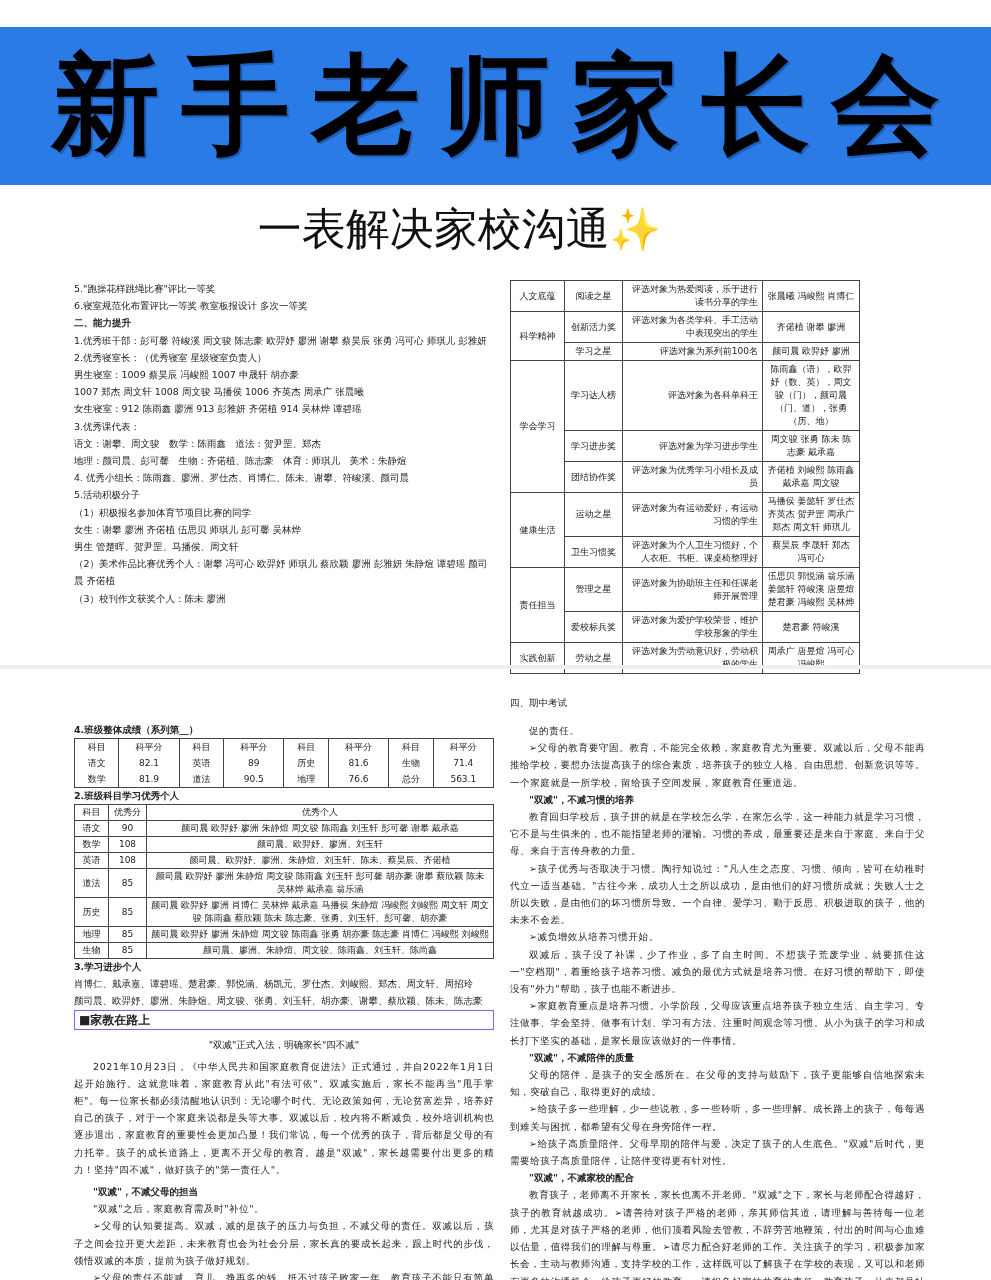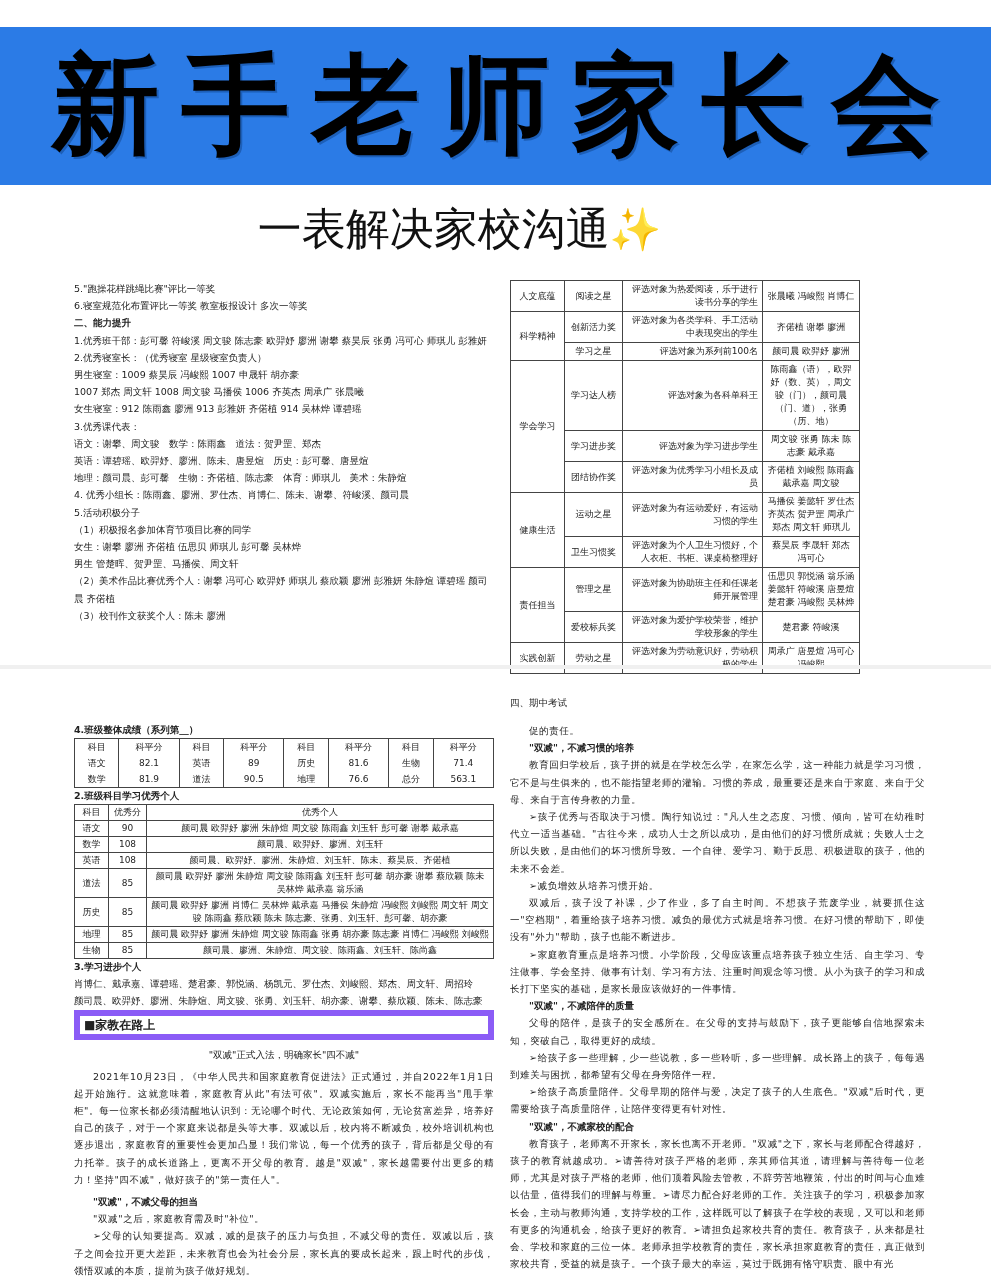--- a/index.html
+++ b/index.html
@@ -19,21 +19,21 @@
   .bold{font-weight:bold;}
   table{border-collapse:collapse;width:100%;}
   td,th{border:1px solid #444;font-weight:normal;font-size:9px;line-height:13px;padding:1px 3px;text-align:center;vertical-align:middle;}
   .award-table td{padding:2px 4px;}
   .award-table td.desc{text-align:right;}
   .tbl-title{font-weight:bold;font-size:9.5px;line-height:16px;}
   .score-table td{border-top:none;border-bottom:none;line-height:14px;}
   .score-table tr:first-child td{border-top:1px solid #444;}
   .score-table tr:last-child td{border-bottom:1px solid #444;}
   .ex-table td.names{text-align:center;}
-  .home-bar{border:6px solid #8b5cf6;font-weight:bold;font-size:12px;line-height:18px;padding:0 4px;margin-top:1px;}
+  .home-bar{border:1px solid #8b5cf6;font-weight:bold;font-size:12px;line-height:18px;padding:0 4px;margin-top:1px;}
   .center-title{text-align:center;font-size:9.5px;margin:6px 0 4px;}
   .para{text-indent:2em;text-align:justify;letter-spacing:0.6px;}
   .subhead{font-weight:bold;padding-left:2em;}
 </style>
 </head>
 <body>
 
 <div class="banner">
   <div class="banner-title">新手老师家长会</div>
 </div>
@@ -45,21 +45,20 @@
     <div class="wrap">5."跑操花样跳绳比赛"评比一等奖</div>
     <div class="wrap">6.寝室规范化布置评比一等奖 教室板报设计 多次一等奖</div>
     <div class="wrap bold">二、能力提升</div>
     <div class="wrap">1.优秀班干部：彭可馨 符峻溪 周文骏 陈志豪 欧羿妤 廖洲 谢攀 蔡昊辰 张勇 冯可心 师琪儿 彭雅妍</div>
     <div class="wrap">2.优秀寝室长：（优秀寝室 星级寝室负责人）</div>
     <div class="wrap">男生寝室：1009 蔡昊辰 冯峻熙 1007 申晟轩 胡亦豪</div>
     <div class="wrap">1007 郑杰 周文轩 1008 周文骏 马播侯 1006 齐英杰 周承广 张晨曦</div>
     <div class="wrap">女生寝室：912 陈雨鑫 廖洲 913 彭雅妍 齐偌植 914 吴林烨 谭碧瑶</div>
     <div class="wrap">3.优秀课代表：</div>
     <div class="wrap">语文：谢攀、周文骏　数学：陈雨鑫　道法：贺尹罡、郑杰</div>
-    <div class="wrap">英语：谭碧瑶、欧羿妤、廖洲、陈未、唐昱煊　历史：彭可馨、唐昱煊</div>
     <div class="wrap">地理：颜司晨、彭可馨　生物：齐偌植、陈志豪　体育：师琪儿　美术：朱静煊</div>
     <div class="wrap">4. 优秀小组长：陈雨鑫、廖洲、罗仕杰、肖博仁、陈未、谢攀、符峻溪、颜司晨</div>
     <div class="wrap">5.活动积极分子</div>
     <div class="wrap">（1）积极报名参加体育节项目比赛的同学</div>
     <div class="wrap">女生：谢攀 廖洲 齐偌植 伍思贝 师琪儿 彭可馨 吴林烨</div>
     <div class="wrap">男生 管楚晖、贺尹罡、马播侯、周文轩</div>
     <div class="wrap">（2）美术作品比赛优秀个人：谢攀 冯可心 欧羿妤 师琪儿 蔡欣颖 廖洲 彭雅妍 朱静煊 谭碧瑶 颜司晨 齐偌植</div>
     <div class="wrap">（3）校刊作文获奖个人：陈未 廖洲</div>
   </div>
 
@@ -238,20 +237,21 @@
   <div id="s1">
       <div class="para">"双减"之后，家庭教育需及时"补位"。</div>
       <div class="para">➢父母的认知要提高。双减，减的是孩子的压力与负担，不减父母的责任。双减以后，孩子之间会拉开更大差距，未来教育也会为社会分层，家长真的要成长起来，跟上时代的步伐，领悟双减的本质，提前为孩子做好规划。</div>
       <div class="para">➢父母的责任不能减。育儿，挣再多的钱，抵不过孩子败家一年。教育孩子不能只有简单的经济投入，还需要大量的时间、精力、情感、智力、陪伴、学习、沟通</div>
     </div>
 </div>
 
 <div class="page p2r">
   <div id="ra">
       <div class="para">促的责任。</div>
+      <div class="para">➢父母的教育要守固。教育，不能完全依赖，家庭教育尤为重要。双减以后，父母不能再推给学校，要想办法提高孩子的综合素质，培养孩子的独立人格、自由思想、创新意识等等。一个家庭就是一所学校，留给孩子空间发展，家庭教育任重道远。</div>
     </div>
   <div class="subhead">"双减"，不减习惯的培养</div>
   <div id="s2">
       <div class="para">教育回归学校后，孩子拼的就是在学校怎么学，在家怎么学，这一种能力就是学习习惯，它不是与生俱来的，也不能指望老师的灌输。习惯的养成，最重要还是来自于家庭、来自于父母、来自于言传身教的力量。</div>
       <div class="para">➢孩子优秀与否取决于习惯。陶行知说过："凡人生之态度、习惯、倾向，皆可在幼稚时代立一适当基础。"古往今来，成功人士之所以成功，是由他们的好习惯所成就；失败人士之所以失败，是由他们的坏习惯所导致。一个自律、爱学习、勤于反思、积极进取的孩子，他的未来不会差。</div>
       <div class="para">➢减负增效从培养习惯开始。</div>
       <div class="para">双减后，孩子没了补课，少了作业，多了自主时间。不想孩子荒废学业，就要抓住这一"空档期"，着重给孩子培养习惯。减负的最优方式就是培养习惯。在好习惯的帮助下，即使没有"外力"帮助，孩子也能不断进步。</div>
       <div class="para">➢家庭教育重点是培养习惯。小学阶段，父母应该重点培养孩子独立生活、自主学习、专注做事、学会坚持、做事有计划、学习有方法、注重时间观念等习惯。从小为孩子的学习和成长打下坚实的基础，是家长最应该做好的一件事情。</div>
     </div>
   <div class="subhead">"双减"，不减陪伴的质量</div>

